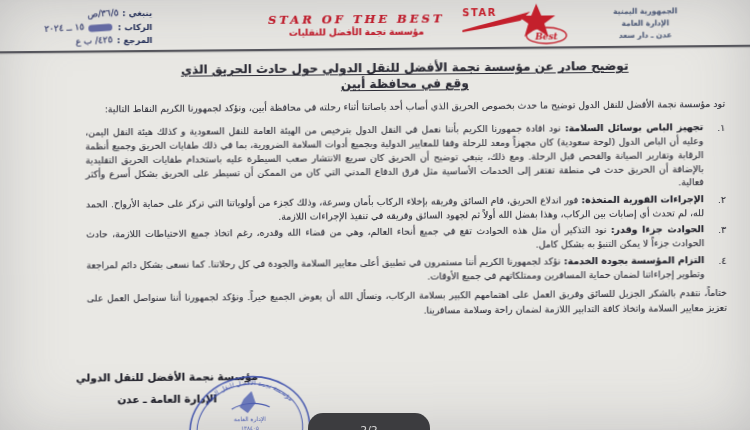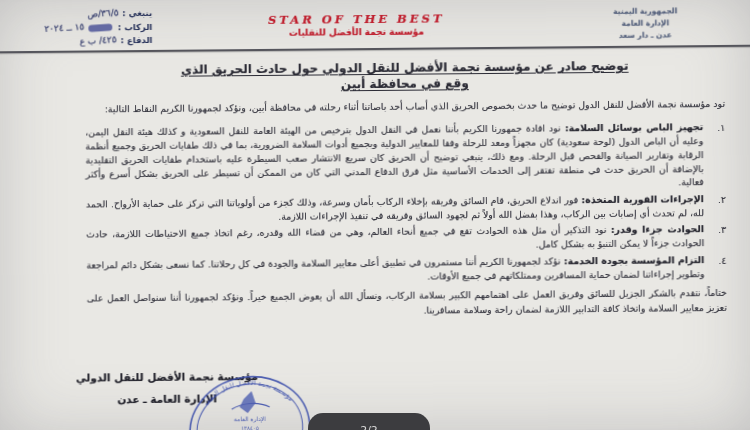--- a/index.html
+++ b/index.html
@@ -111,30 +111,39 @@
       <div class="fieldrow">
         <span class="lbl">ينبغي :</span>
         <span class="hand">٣٦/٥/ص</span>
       </div>
       <div class="fieldrow">
         <span class="lbl">الركاب :</span>
         <span class="scribble"></span>
         <span class="hand">١٥ ــ ٢٠٢٤</span>
       </div>
       <div class="fieldrow">
-        <span class="lbl">الدفاع :</span>
+        <span class="lbl">المرجع :</span>
         <span class="hand">٤٢٥/ ب ع</span>
       </div>
     </div>
 
     <div class="brand">
       <div class="brand-en">STAR OF THE BEST</div>
       <div class="brand-ar">مؤسسة نجمة الأفضل للنقليات</div>
     </div>
 
+    <div class="logo">
+      <svg width="108" height="42" viewBox="0 0 108 42">
+        <path d="M2 27 C 28 20, 52 14, 70 9 L 60 18 C 40 22, 18 27, 2 29 Z" fill="#c4202c"></path>
+        <polygon points="76,1 81,13 95,13 84,21 88,34 76,26 64,34 68,21 57,13 71,13" fill="#c4202c"></polygon>
+        <text x="2" y="13" font-family="DejaVu Sans, sans-serif" font-size="10" font-weight="bold" fill="#c4202c" letter-spacing="1.5">STAR</text>
+        <ellipse cx="86" cy="33" rx="20" ry="8" fill="none" stroke="#c4202c" stroke-width="1.4"></ellipse>
+        <text x="86" y="36.5" text-anchor="middle" font-family="DejaVu Serif, serif" font-style="italic" font-size="9" font-weight="bold" fill="#c4202c">Best</text>
+      </svg>
+    </div>
 
     <div class="rule"></div>
 
     <div class="doc">
       <div class="title">
         <div><span>توضيح صادر عن مؤسسة نجمة الأفضل للنقل الدولي حول حادث الحريق الذي</span></div>
         <div><span>وقع في محافظة أبين</span></div>
       </div>
 
       <p class="intro">تود مؤسسة نجمة الأفضل للنقل الدول توضيح ما حدث بخصوص الحريق الذي أصاب أحد باصاتنا أثناء رحلته في محافظة أبين، ونؤكد لجمهورنا الكريم النقاط التالية:</p>

